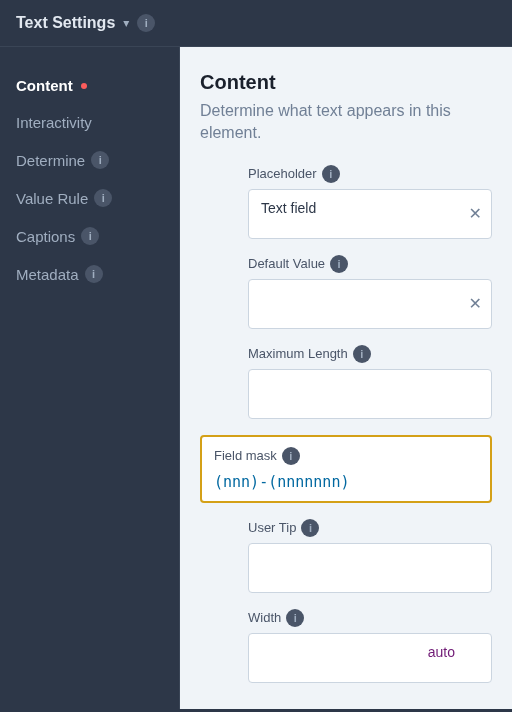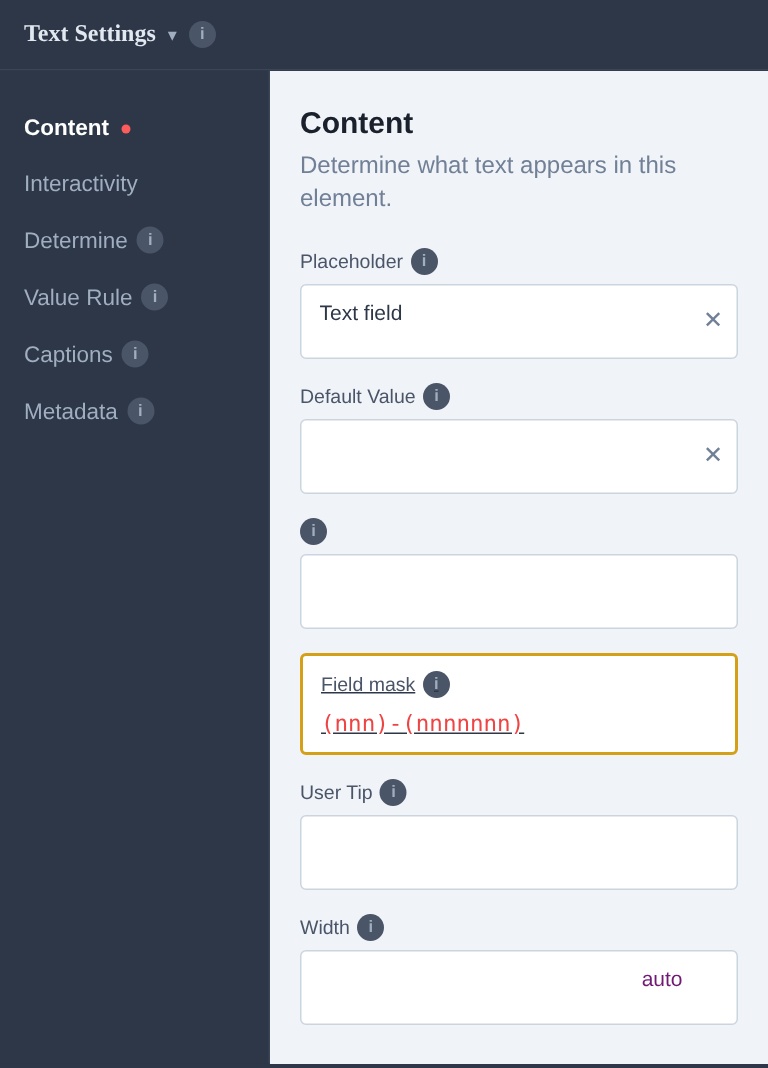--- a/index.html
+++ b/index.html
@@ -18,21 +18,20 @@
       padding: 14px 16px;
       display: flex;
       align-items: center;
       gap: 8px;
       border-bottom: 1px solid #3a4556;
     }
     .header-title {
       font-size: 16px;
       font-weight: 600;
       color: #e2e8f0;
-      font-family: Liberation Serif, serif;
     }
     .header-chevron {
       color: #a0aec0;
       font-size: 12px;
     }
     .info-icon {
       width: 18px;
       height: 18px;
       border-radius: 50%;
       background: #4a5568;
@@ -99,20 +98,21 @@
 
     .main-subtitle {
       font-size: 16px;
       color: #718096;
       margin-bottom: 20px;
       line-height: 1.4;
     }
 
     .field-group {
       margin-bottom: 16px;
+      margin-left: 48px;
     }
 
     .field-label {
       font-size: 13px;
       font-weight: 500;
       color: #4a5568;
       margin-bottom: 6px;
       display: flex;
       align-items: center;
       gap: 5px;
@@ -144,36 +144,35 @@
       line-height: 1;
     }
 
     
     .field-mask-group {
       border: 2px solid #d4a017;
       border-radius: 4px;
       padding: 10px 12px;
       background: #ffffff;
       margin-bottom: 16px;
-      text-decoration: underline;
     }
 
     .field-mask-label {
       font-size: 13px;
       font-weight: 500;
       color: #4a5568;
       margin-bottom: 8px;
       display: flex;
       align-items: center;
       gap: 5px;
     }
 
     .field-mask-value {
       font-size: 15px;
-      color: #ef4444;
+      color: #0369a1;
       font-family: monospace;
     }
 
     
     .field-input.auto-value {
       color: #701a75;
       text-align: right;
     }
   </style>
 </head>
@@ -234,20 +233,21 @@
         <span class="info-icon">i</span>
       </div>
       <div class="field-input-wrapper">
         <input class="field-input" type="text" value="" style="">
         <span class="clear-icon">✕</span>
       </div>
     </div>
 
     <div class="field-group">
       <div class="field-label">
+        <span>Maximum Length</span>
         <span class="info-icon">i</span>
       </div>
       <div class="field-input-wrapper">
         <input class="field-input" type="text" value="" style="">
       </div>
     </div>
 
     <div class="field-mask-group">
       <div class="field-mask-label">
         <span>Field mask</span>

